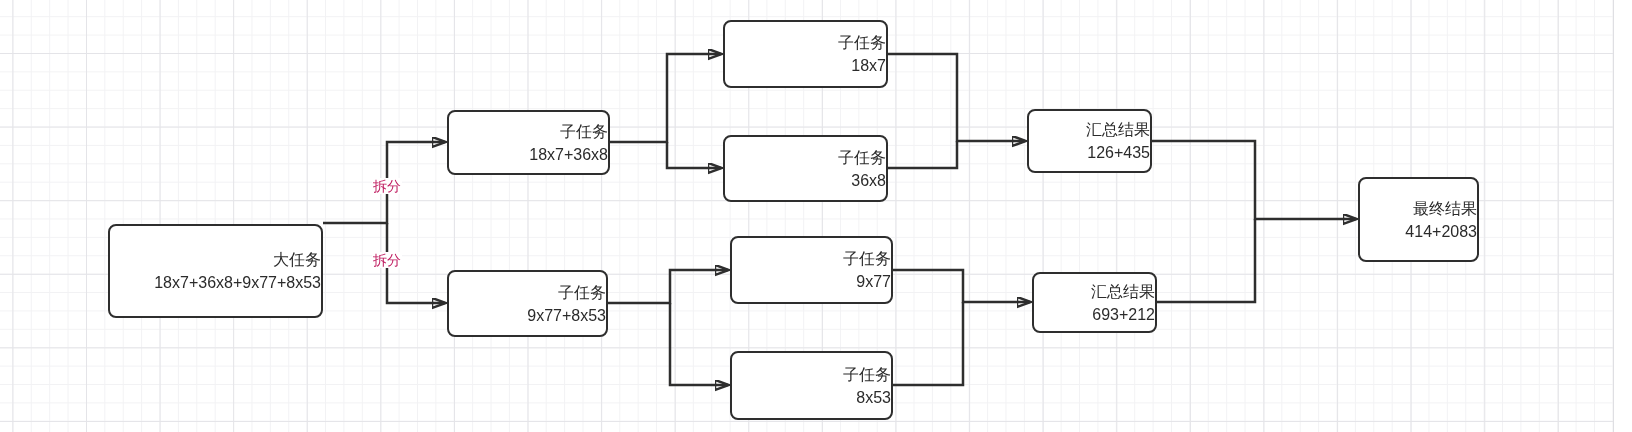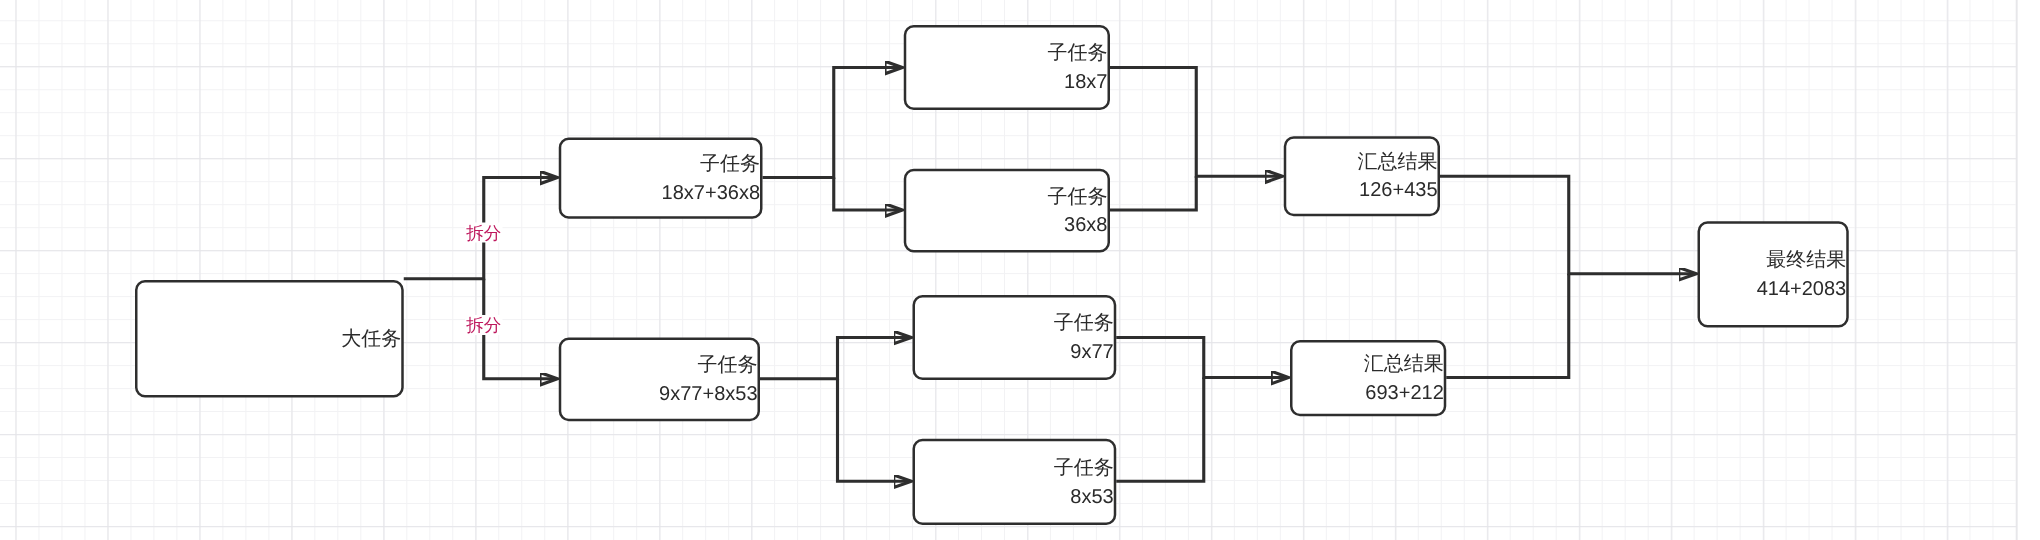--- a/index.html
+++ b/index.html
@@ -107,20 +107,21 @@
 
     <path d="M893,270 L963,270 L963,302 L1030,302" marker-end="url(#arrow)"></path>
     <path d="M893,385 L963,385 L963,302"></path>
 
     <path d="M1152,141 L1255,141 L1255,219 L1356,219" marker-end="url(#arrow)"></path>
     <path d="M1157,302 L1255,302 L1255,219"></path>
   </svg>
 
   <div class="node" style="left:108px; top:176px; width:215px; height:94px;margin-top:48px;">
     <span>大任务</span>
+    <span>18x7+36x8+9x77+8x53</span>
   </div>
 
   <div class="node" style="left:447px; top:110px; width:163px; height:65px;">
     <span>子任务</span>
     <span>18x7+36x8</span>
   </div>
 
   <div class="node" style="left:447px; top:270px; width:161px; height:67px;">
     <span>子任务</span>
     <span>9x77+8x53</span>

